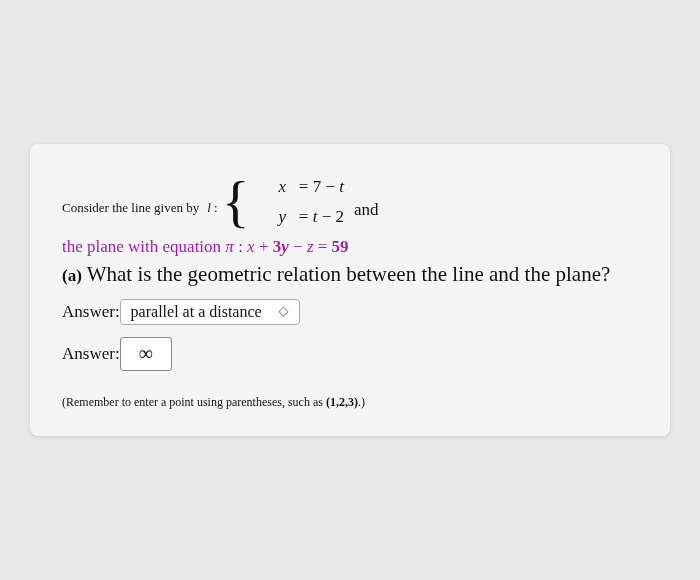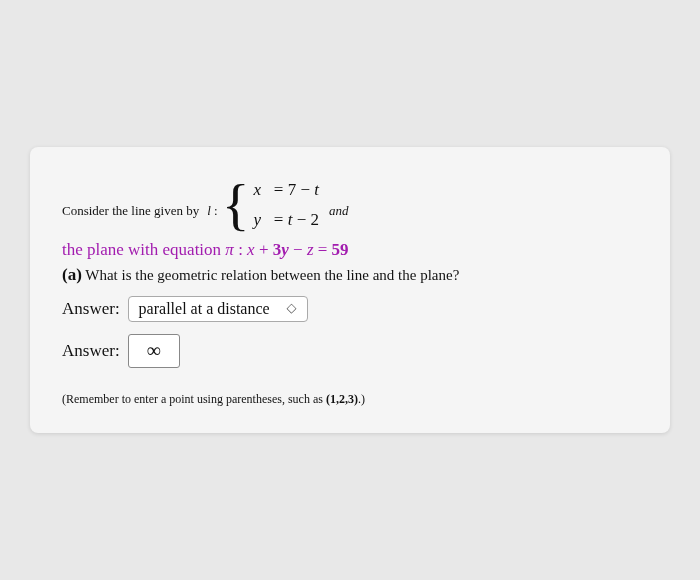--- a/index.html
+++ b/index.html
@@ -34,35 +34,34 @@
 
     .part-label {
       font-size: 17px;
       color: #111;
       font-weight: bold;
       margin-bottom: 4px;
       line-height: 1.5;
     }
 
     .part-text {
-      font-size: 15px;
+      font-size: 21px;
       color: #111;
       font-weight: normal;
     }
 
     .answer-row {
       display: flex;
       align-items: center;
       margin: 8px 0 12px 0;
       font-size: 17px;
       color: #111;
     }
 
     .answer-label {
-      margin-right: 8px;
       white-space: nowrap;
     }
 
     .answer-dropdown {
       display: flex;
       align-items: flex-start;
       border: 1px solid #aaa;
       border-radius: 4px;
       background: #fff;
       padding: 3px 10px 3px 10px;
@@ -130,20 +129,21 @@
       font-weight: 200;
       color: #111;
       margin-right: 2px;
       align-self: center;
     }
 
     .equations-col {
       display: flex;
       flex-direction: column;
       justify-content: center;
+      margin-left: 25px;
     }
 
     .eq-line {
       font-size: 17px;
       color: #111;
       line-height: 1.75;
       white-space: nowrap;
       padding-left: 2px;
     }
 
@@ -165,21 +165,21 @@
     <span class="intro-prefix" style="margin-left:6px; margin-right:2px;"><em>l</em>&nbsp;<span>:</span></span>
 
     <div class="system-wrapper">
       <span class="brace-char">{</span>
       <div class="equations-col">
         <span class="eq-line"><em>x</em>&nbsp;&nbsp;&nbsp;= 7 − <em>t</em></span>
         <span class="eq-line"><em>y</em>&nbsp;&nbsp;&nbsp;= <em>t</em> − 2</span>
       </div>
     </div>
 
-    <span style="font-size:13px; color:#111; padding-top:28px; margin-left:10px; white-space:nowrap;font-style:italic;">and</span>
+    <span style="font-size:17px; color:#111; padding-top:28px; margin-left:10px; white-space:nowrap;">and</span>
   </div>
 
   <div class="plane-line">
     the plane with equation <em>π</em> : <em>x</em> + <strong>3<em>y</em></strong> − <em>z</em> = <strong>59</strong>
   </div>
 
   <div class="part-label">
     <span>(a)</span><span class="part-text"> What is the geometric relation between the line and the plane?</span>
   </div>
 

